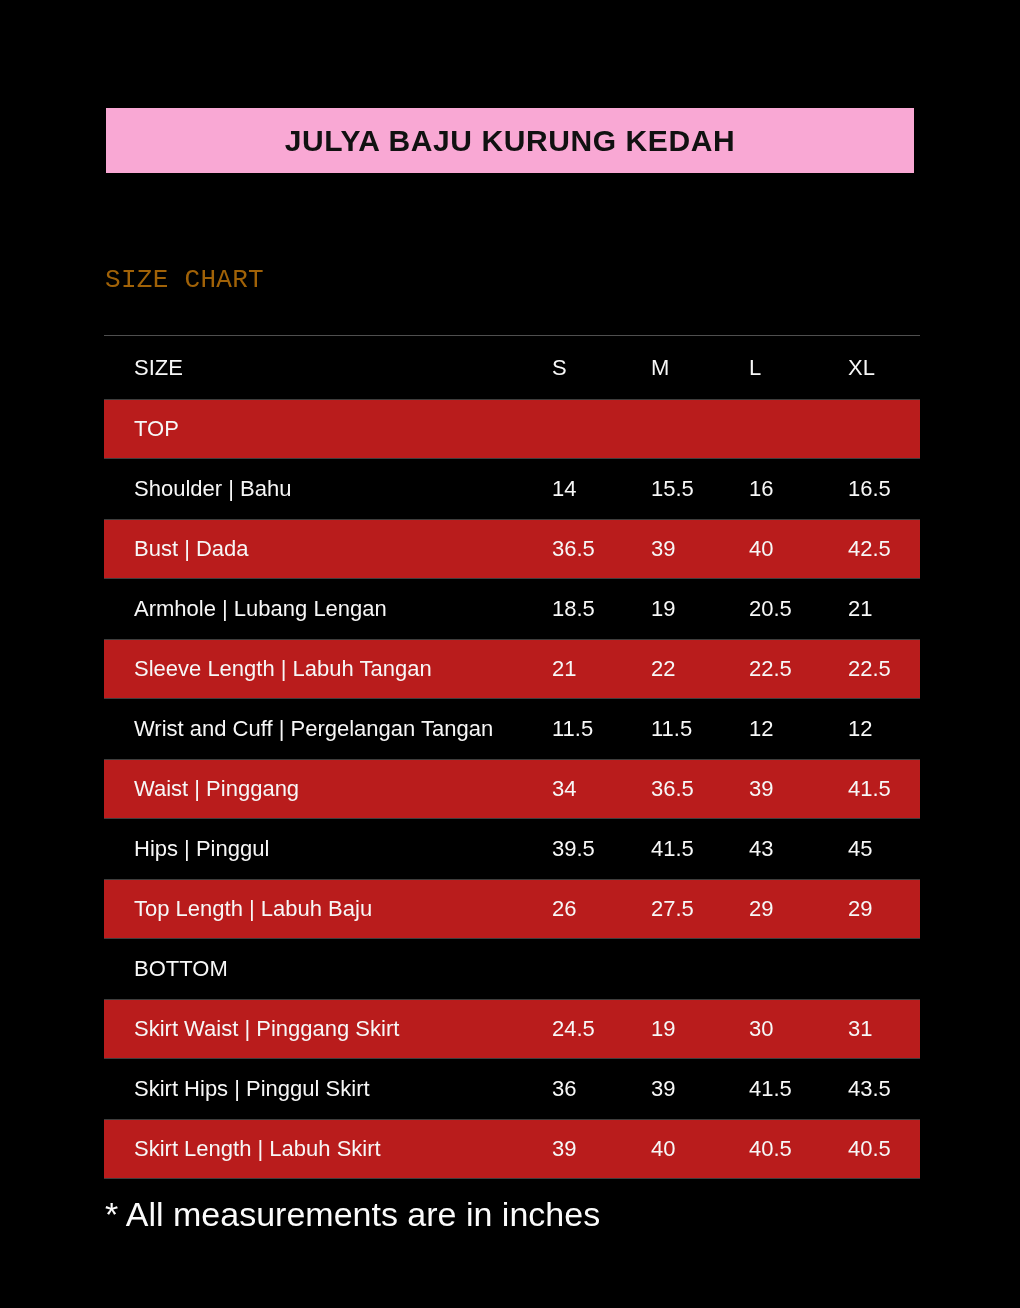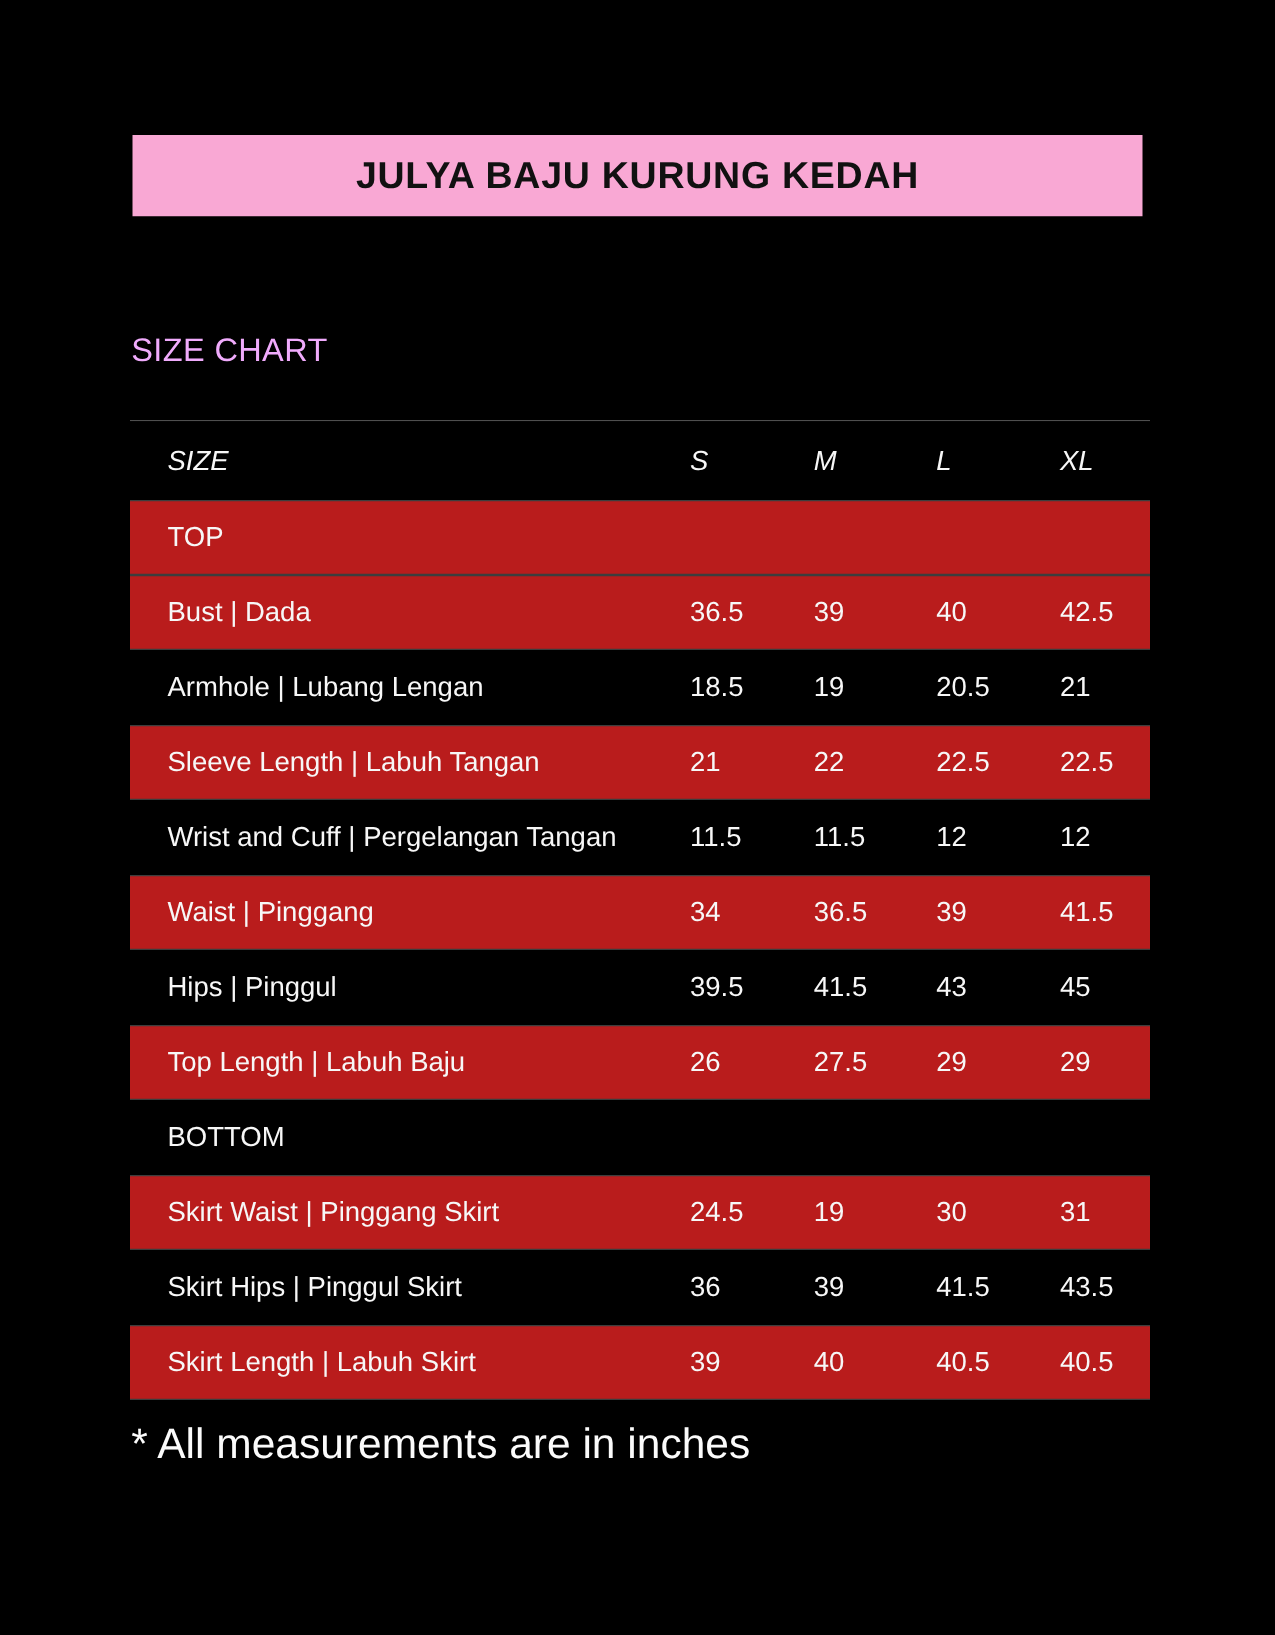--- a/index.html
+++ b/index.html
@@ -6,28 +6,28 @@
   body{
     width:1020px;height:1308px;background:#000;
     font-family:"Liberation Sans","DejaVu Sans",sans-serif;
     -webkit-font-smoothing:antialiased;
   }
   .title-box{
     width:808px;height:65px;margin:108px 0 0 106px;background:#f9a8d4;
     display:flex;align-items:center;justify-content:center;
   }
   .title-text{font-size:30px;font-weight:700;color:#111111;letter-spacing:.6px;}
-  .chart-heading{margin:92px 0 0 105px;font-size:26px;color:#f0abfc;letter-spacing:.3px;}
+  .chart-heading{margin:92px 0 0 105px;font-size:26px;color:#a16207;letter-spacing:.3px;font-family:Liberation Mono, monospace;}
   .sizetable{margin:40px 0 0 104px;width:816px;border-top:1px solid #4f4f4f;}
   .row{
     display:grid;grid-template-columns:418px 99px 98px 99px auto;
     align-items:center;height:60px;padding-left:30px;box-sizing:border-box;
     color:#f7f7f7;font-size:22px;background:#000;
   }
-  .row.header{height:63px;font-style:italic;}
+  .row.header{height:63px;}
   .row.alt{background:#b91c1c;border-top:1px solid #3d3d3d;border-bottom:1px solid #3d3d3d;}
   .row .label{white-space:nowrap;}
   .footnote{margin:16px 0 0 105px;font-size:34px;color:#fbfbfb;}
 </style>
 </head>
 <body>
 
 <div class="title-box">
   <div class="title-text">JULYA BAJU KURUNG KEDAH</div>
 </div>
@@ -41,20 +41,27 @@
     <span>S</span>
     <span>M</span>
     <span>L</span>
     <span>XL</span>
   </div>
 
   <div class="row alt">
     <span class="label">TOP</span>
   </div>
 
+  <div class="row">
+    <span class="label">Shoulder | Bahu</span>
+    <span>14</span>
+    <span>15.5</span>
+    <span>16</span>
+    <span>16.5</span>
+  </div>
 
   <div class="row alt">
     <span class="label">Bust | Dada</span>
     <span>36.5</span>
     <span>39</span>
     <span>40</span>
     <span>42.5</span>
   </div>
 
   <div class="row">

